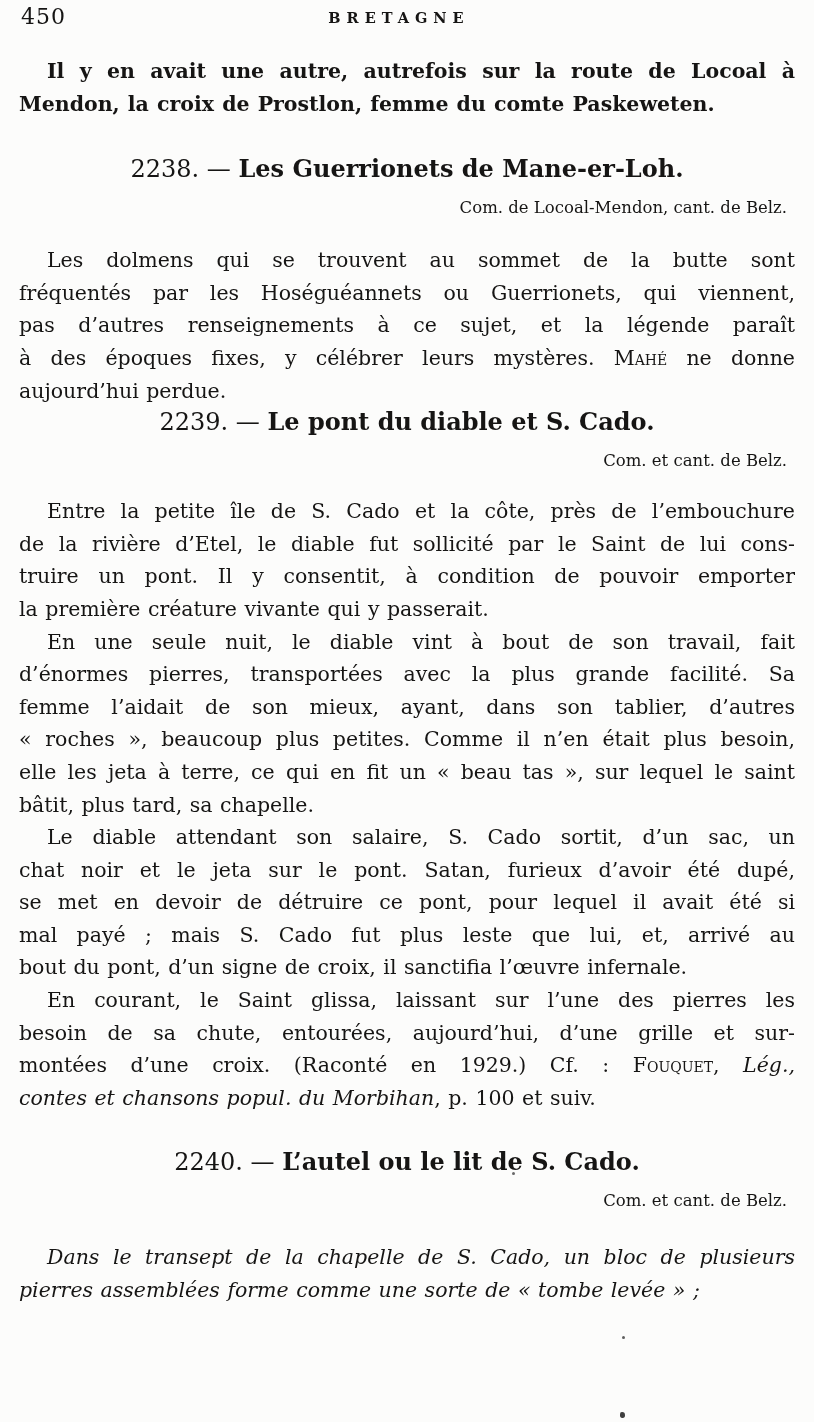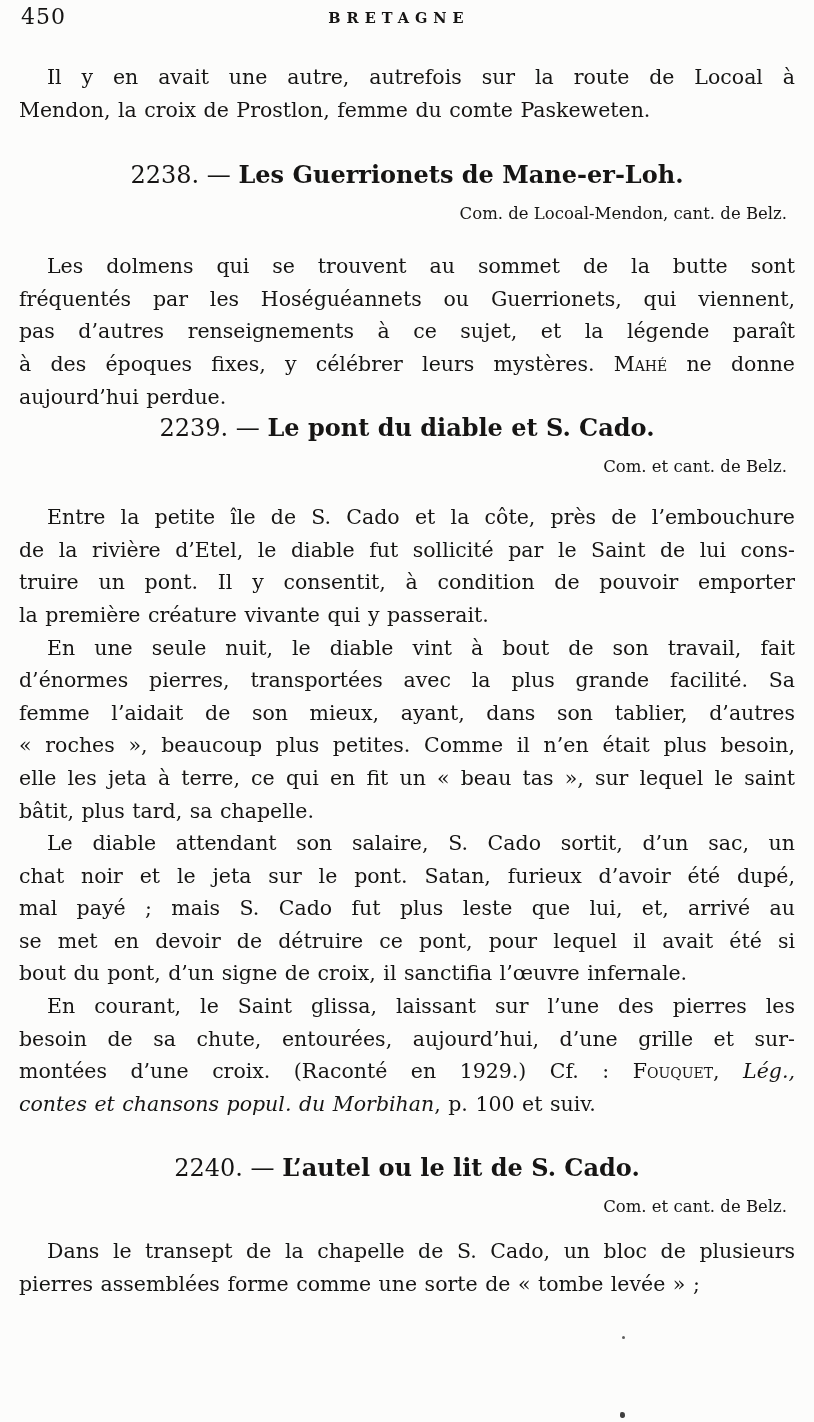--- a/index.html
+++ b/index.html
@@ -32,28 +32,28 @@
   .first { text-indent:28px; }
 
   .sc { font-variant:small-caps; }
   .it { font-style:italic; }
 
   
   .sec-head { text-align:center; font-size:24px; line-height:30px; margin:0; }
   .sec-head .ttl { font-weight:bold; }
   .sec-sub { text-align:right; font-size:16.5px; line-height:24px; font-weight:normal; margin:8px; }
 
-  .mt-intro { margin-top:27px; }
+  .mt-intro { margin-top:21px;font-weight:bold; }
   .mt-h2238 { margin-top:34px; }
   .mt-sub   { margin-top:12px; }
   .mt-p2238 { margin-top:24px; }
   .mt-h2239 { }
   .mt-p2239 { margin-top:22px; }
   .mt-h2240 { margin-top:33px; }
-  .mt-p2240 { margin-top:16px; }
+  .mt-p2240 { margin-top:28px;font-style:italic; }
 
   
   .speck { position:absolute; background:#2a2a2a; border-radius:50%; }
   .speck-a { left:512px; top:1172px; width:3px; height:3px; opacity:.7; }
   .speck-b { left:622px; top:1336px; width:3px; height:3px; opacity:.75; }
   .speck-c { left:620px; top:1412px; width:5px; height:6px; opacity:.9; border-radius:40% 60% 50% 50%; }
 </style>
 </head>
 <body>
 
@@ -95,22 +95,22 @@
     <div class="line">d’énormes pierres, transportées avec la plus grande facilité. Sa</div>
     <div class="line">femme l’aidait de son mieux, ayant, dans son tablier, d’autres</div>
     <div class="line">« roches », beaucoup plus petites. Comme il n’en était plus besoin,</div>
     <div class="line">elle les jeta à terre, ce qui en fit un « beau tas », sur lequel le saint</div>
     <div class="line end">bâtit, plus tard, sa chapelle.</div>
   </div>
 
   <div class="para">
     <div class="line first">Le diable attendant son salaire, S. Cado sortit, d’un sac, un</div>
     <div class="line">chat noir et le jeta sur le pont. Satan, furieux d’avoir été dupé,</div>
+    <div class="line">se met en devoir de détruire ce pont, pour lequel il avait été si</div>
     <div class="line">mal payé ; mais S. Cado fut plus leste que lui, et, arrivé au</div>
-    <div class="line">se met en devoir de détruire ce pont, pour lequel il avait été si</div>
     <div class="line end">bout du pont, d’un signe de croix, il sanctifia l’œuvre infernale.</div>
   </div>
 
   <div class="para">
     <div class="line first">En courant, le Saint glissa, laissant sur l’une des pierres les</div>
     <div class="line">besoin de sa chute, entourées, aujourd’hui, d’une grille et sur-</div>
     <div class="line"><span>montées d’une croix. (Raconté en 1929.) Cf. : </span><span class="sc">Fouquet</span><span>, </span><span class="it">Lég.,</span></div>
     <div class="line end"><span class="it">contes et chansons popul. du Morbihan</span><span>, p. 100 et suiv.</span></div>
   </div>
 

